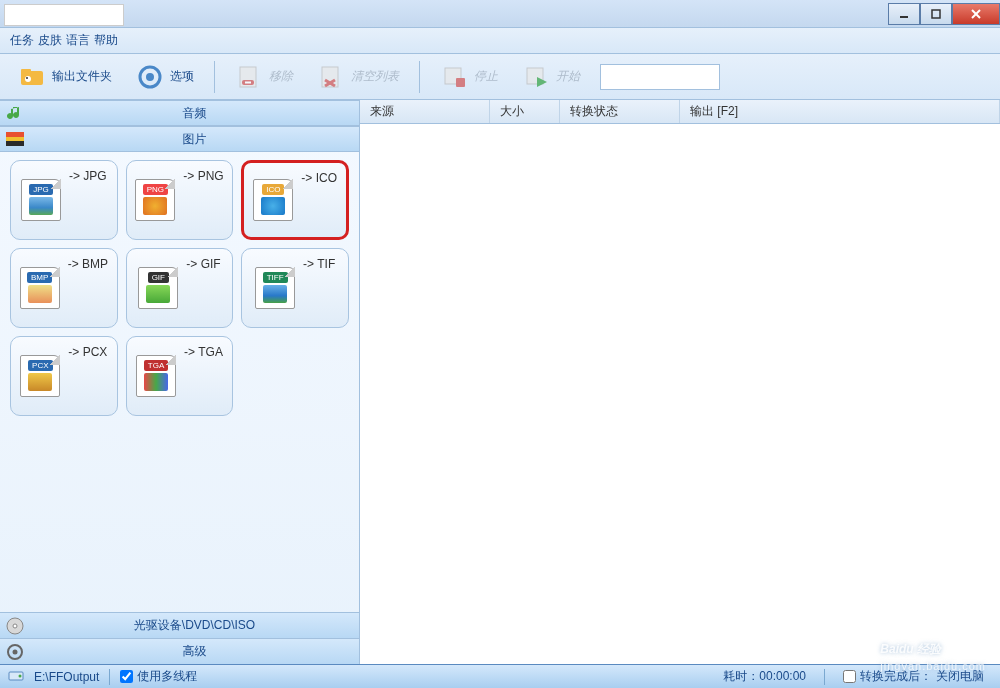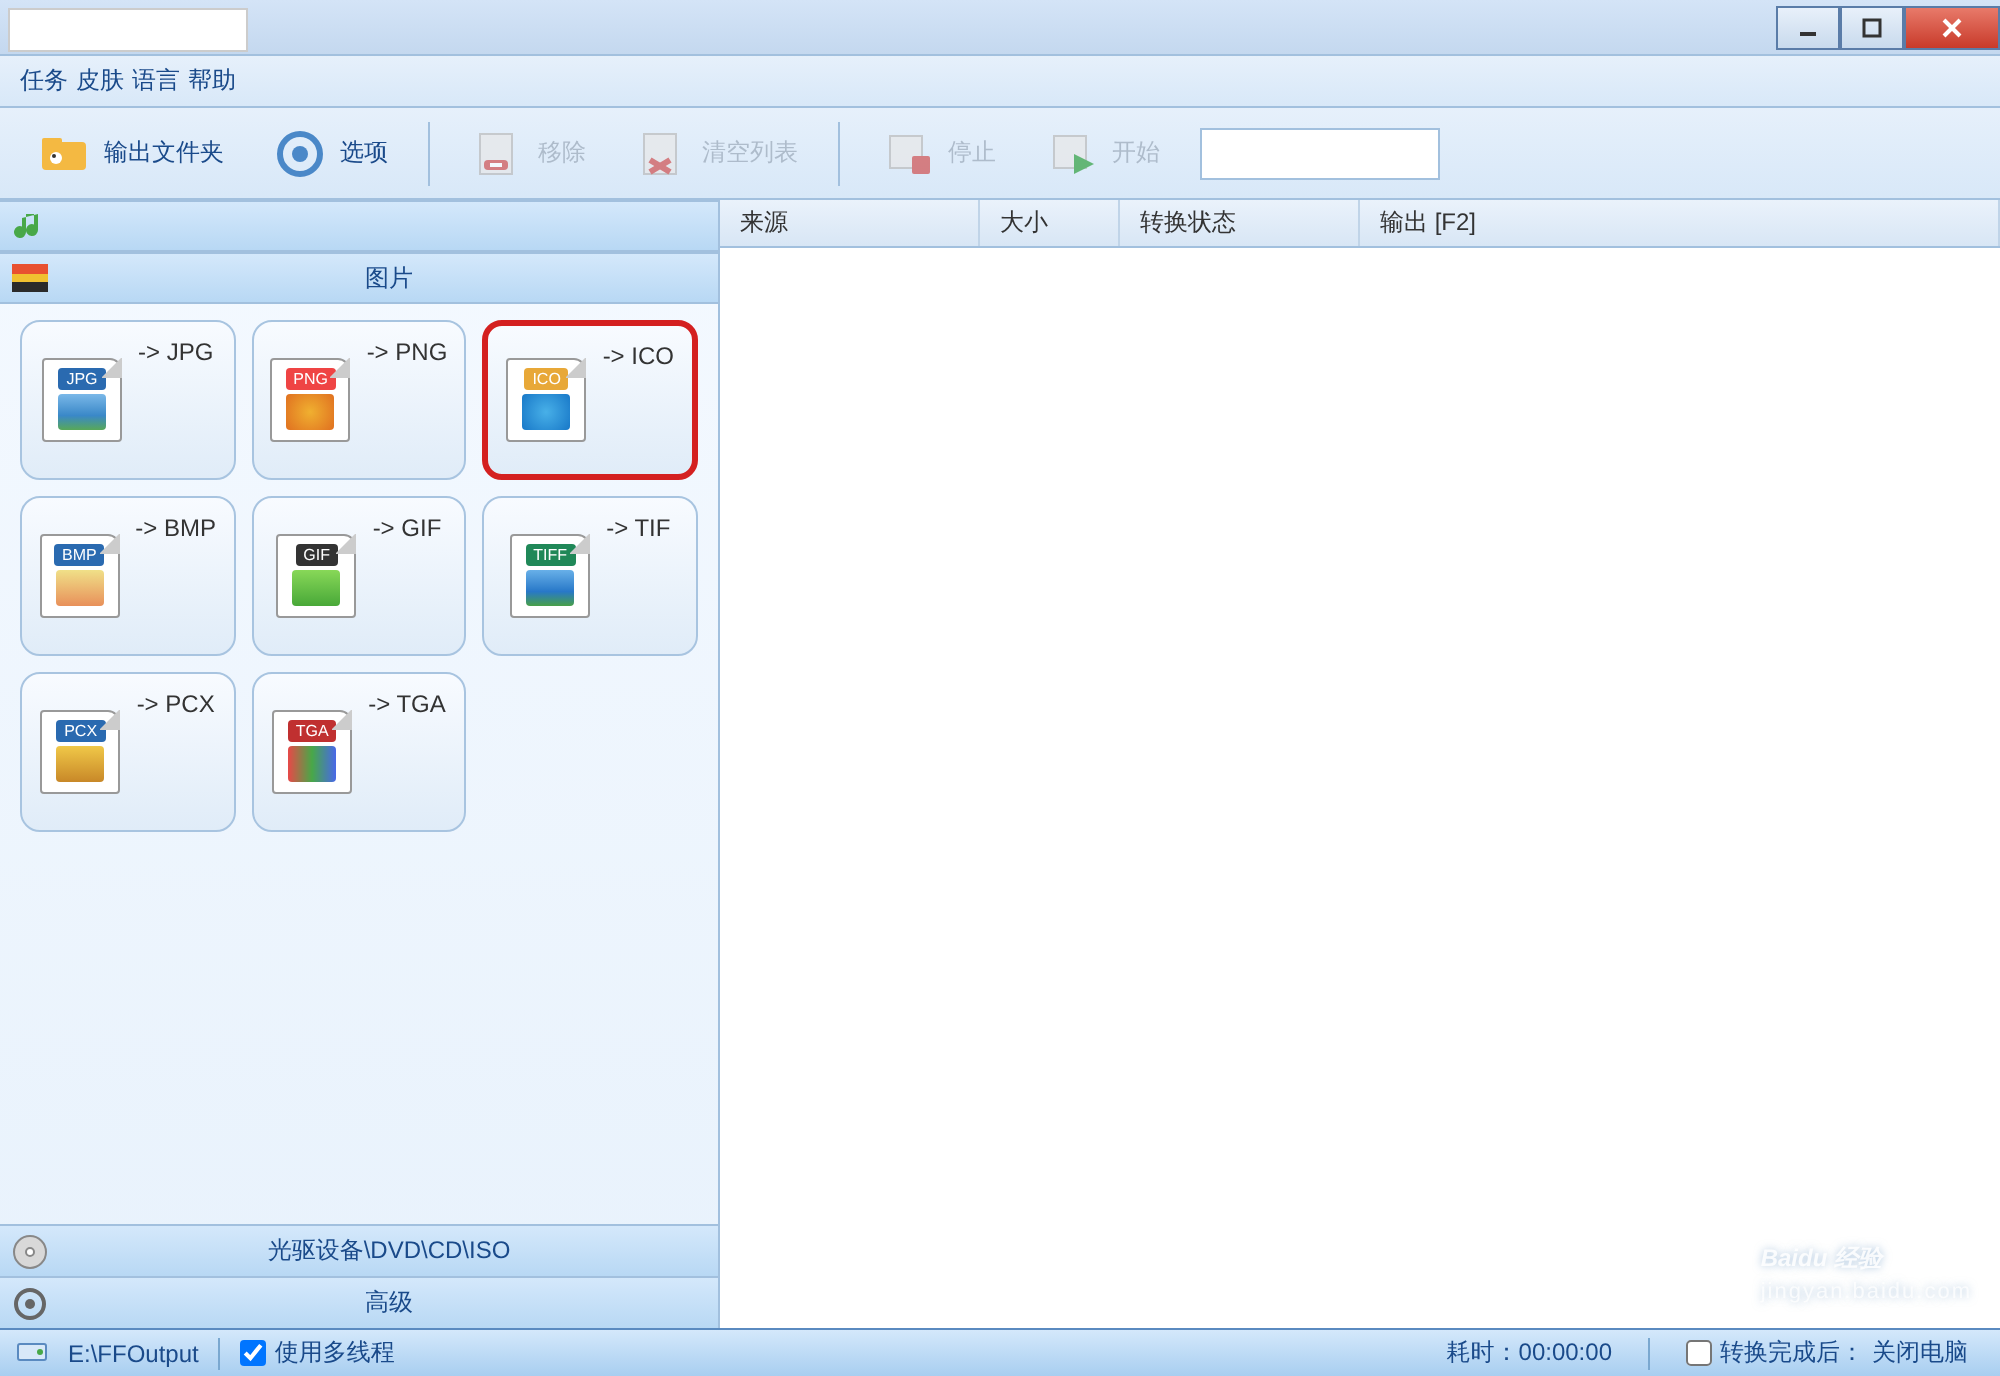--- a/index.html
+++ b/index.html
@@ -13,21 +13,21 @@
 .titlebar .win-btn.close { background: linear-gradient(#e87a6a, #c83a2a); color: #fff; width: 48px; }
 .titlebar .win-btn svg { width: 12px; height: 12px; }
 
 
 .menubar { height: 26px; background: linear-gradient(#e6f0fb, #d8e8f8); border-bottom: 1px solid #a2c0de; display: flex; align-items: center; padding: 0 10px; gap: 4px; }
 .menubar span { color: #1a4a8a; cursor: pointer; }
 
 
 .toolbar { height: 46px; background: linear-gradient(#e6f0fb, #d8e8f8); border-bottom: 1px solid #a2c0de; display: flex; align-items: center; padding: 0 10px; gap: 8px; }
 .tool-btn { display: flex; align-items: center; gap: 6px; padding: 4px 8px; cursor: pointer; color: #1a4a8a; }
-.tool-btn.disabled { color: #9aa8b8; opacity: 0.7; }
+.tool-btn.disabled { color: #9aa8b8; opacity: 0.7; font-style: italic; }
 .tool-sep { width: 1px; height: 32px; background: #a2c0de; margin: 0 4px; }
 .tool-icon { width: 28px; height: 28px; display: inline-flex; align-items: center; justify-content: center; }
 .tool-search { width: 120px; height: 26px; border: 1px solid #a2c0de; background: #fff; margin-left: 4px; }
 
 
 .main { display: flex; height: 564px; }
 .sidebar { width: 360px; border-right: 1px solid #a2c0de; background: linear-gradient(#f4f9ff, #e8f2fc); display: flex; flex-direction: column; }
 .content { flex: 1; display: flex; flex-direction: column; background: #fff; }
 
 
@@ -58,21 +58,21 @@
 
 
 .statusbar { height: 24px; background: linear-gradient(#d4e8fb, #a8cef0); border-top: 1px solid #5a8ac0; display: flex; align-items: center; padding: 0 8px; gap: 10px; color: #1a4a8a; }
 .statusbar .cb { display: flex; align-items: center; gap: 4px; }
 .statusbar input[type=checkbox] { width: 13px; height: 13px; }
 .statusbar .spacer { flex: 1; }
 .statusbar .right { color: #1a4a8a; padding: 0 8px; }
 .sb-sep { width: 1px; height: 16px; background: #7aa8d0; }
 
 
-.watermark { position: absolute; right: 14px; bottom: 36px; color: rgba(255,255,255,0.85); font-size: 28px; font-style: italic; font-weight: bold; pointer-events: none; text-shadow: 0 0 4px rgba(120,160,200,0.6); }
+.watermark { position: absolute; right: 14px; bottom: 16px; color: rgba(255,255,255,0.85); font-size: 28px; font-style: italic; font-weight: bold; pointer-events: none; text-shadow: 0 0 4px rgba(120,160,200,0.6); }
 .watermark .sub { font-size: 11px; font-style: normal; font-weight: normal; letter-spacing: 1px; display: block; text-align: right; color: rgba(255,255,255,0.75); }
 </style>
 </head>
 <body>
 
 <div class="titlebar">
   <div class="title-text"></div>
   <div class="win-controls">
     <div class="win-btn">
         <svg viewBox="0 0 12 12">
@@ -165,20 +165,21 @@
 </div>
 
 <div class="main">
   <div class="sidebar">
     <div class="cat-header">
       <span class="cat-icon">
           <svg width="16" height="16" viewBox="0 0 16 16">
             <path d="M6 2 v9 a3 3 0 1 1 -2 -2.8 V4 l8 -2 v8 a3 3 0 1 1 -2 -2.8 V2 z" fill="#48a848"></path>
           </svg>
         </span>
+      <span class="cat-label">音频</span>
     </div>
     <div class="cat-header">
       <span class="cat-icon">
           <svg width="18" height="14" viewBox="0 0 18 14">
             <rect width="18" height="14" fill="#e85030"></rect>
             <rect y="5" width="18" height="4" fill="#f0c030"></rect>
             <rect y="9" width="18" height="5" fill="#2a2a2a"></rect>
           </svg>
         </span>
       <span class="cat-label">图片</span>

